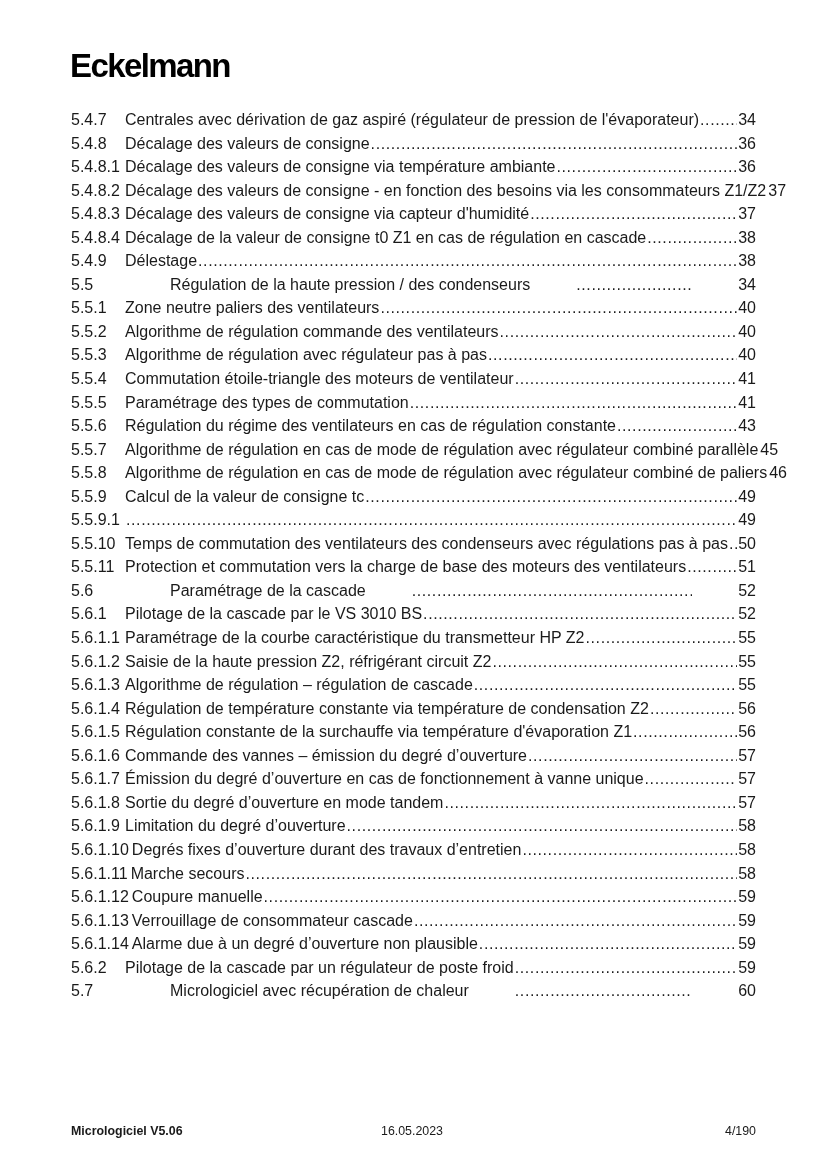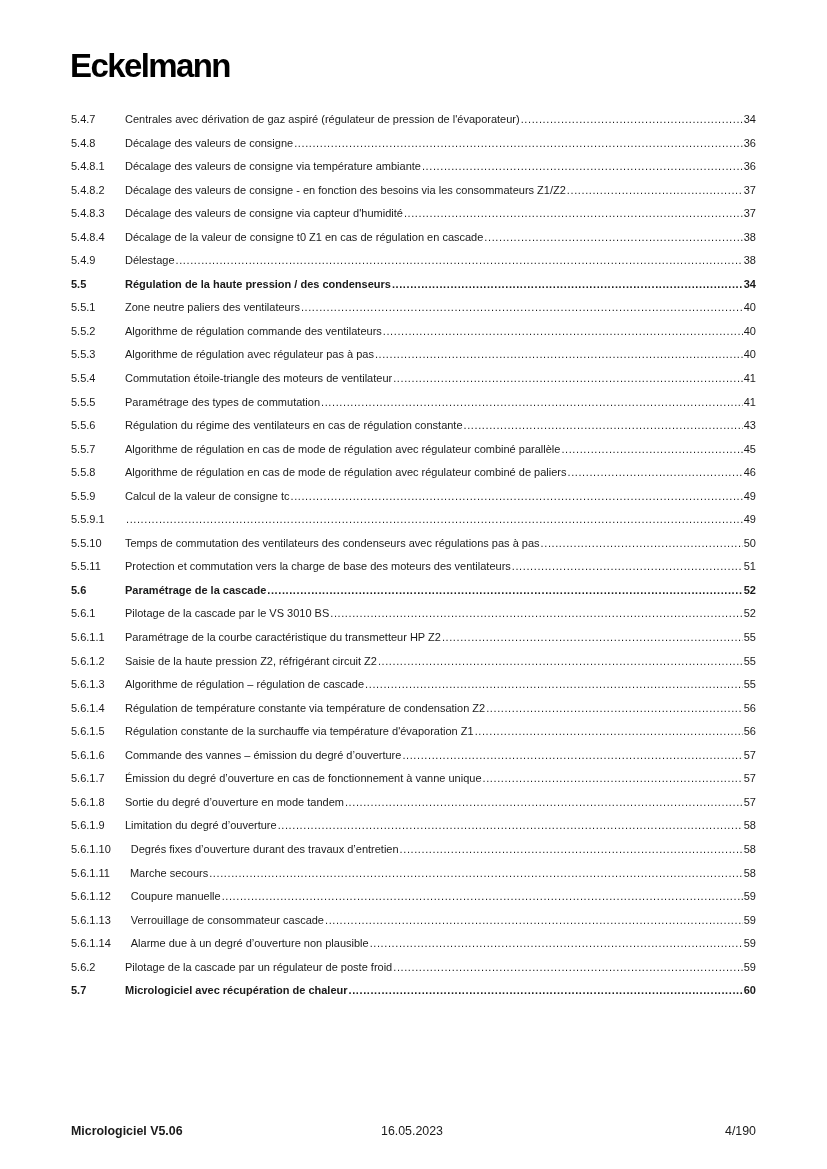--- a/index.html
+++ b/index.html
@@ -1,28 +1,28 @@
 <!DOCTYPE html>
 <html><head>
   <meta charset="utf-8">
   <style>
     html, body { margin: 0; padding: 0; background: #ffffff; }
     body { width: 827px; height: 1169px; position: relative; overflow: hidden;
            font-family: "Liberation Sans", sans-serif; color: #1a1a1a; }
     .logo { position: absolute; left: 70px; top: 41px; font-family: "Liberation Sans", sans-serif;
             font-weight: bold; font-size: 33px; letter-spacing: -1.6px; color: #000000; line-height: 1; margin-top: 8px; }
     .toc { position: absolute; left: 71px; top: 108px; width: 685px; }
-    .row { display: flex; align-items: flex-end; height: 23.55px; font-size: 11px; line-height: 23.55px; white-space: nowrap; }
+    .row { display: flex; align-items: flex-end; height: 23.55px; font-size: 16px; line-height: 23.55px; white-space: nowrap; }
     .row .num { width: 54px; flex: none; }
     .row .title { flex: none; }
     .row .dots { flex: 1 1 auto; overflow: hidden; margin: 0 1px; color: #1a1a1a; letter-spacing: 0.6px; }
     .row .dots::before { content: "................................................................................................................................................................................................................................................................"; }
     .row .page { flex: none; text-align: right; }
-    .row.bold { font-weight: bold; }
-    .row.long .num { width: auto; margin-right: 20px; }
+    .row.bold { font-weight: normal; gap: 45px; }
+    .row.long .num { width: auto; margin-right: 3px; }
     .footer { position: absolute; top: 1124px; left: 71px; width: 685px; font-size: 12.4px; }
     .footer .left { position: absolute; left: 0; font-weight: bold; }
     .footer .center { position: absolute; left: 310px; }
     .footer .right { position: absolute; right: 0; }
   </style>
 </head>
 <body>
 
 <div class="logo">Eckelmann</div>
 

